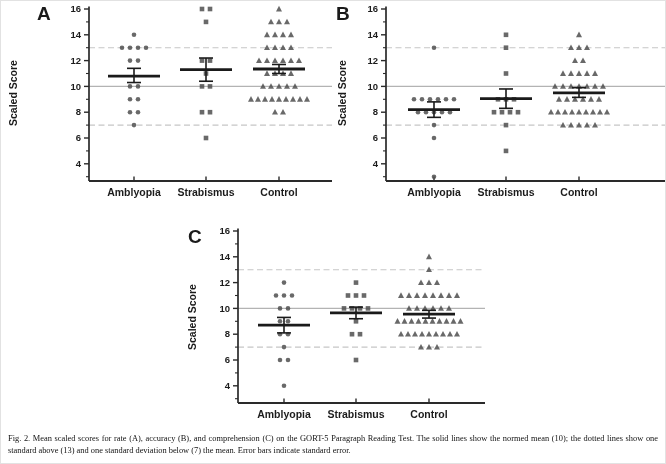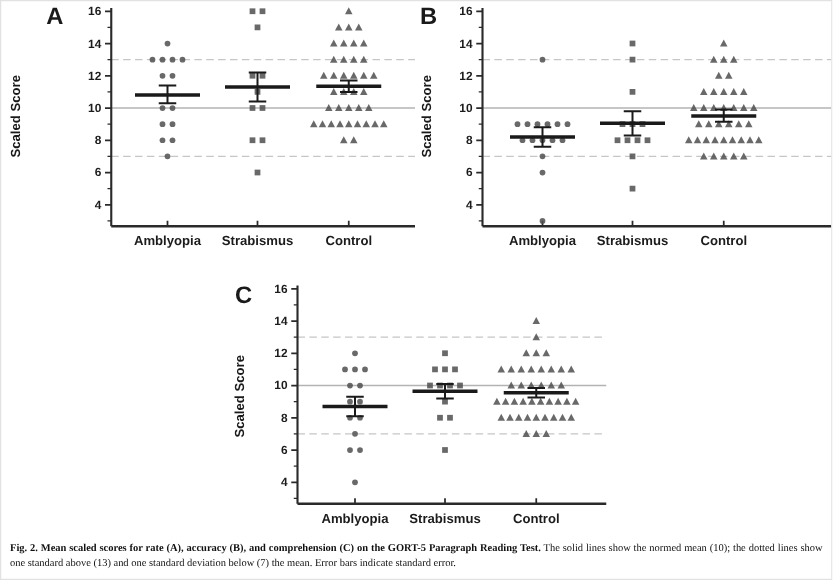--- a/index.html
+++ b/index.html
@@ -17,21 +17,21 @@
   .y-axis-title{
     position:absolute;font-weight:bold;font-size:10.5px;color:#1a1a1a;
     writing-mode:vertical-rl;transform:rotate(180deg);
     height:92px;text-align:center;z-index:3;
   }
   .caption{
     position:absolute;left:7px;right:7px;top:432px;margin:0;
     font-family:"Liberation Serif",serif;font-size:8.4px;line-height:1.45;
     color:#111;text-align:justify;
   }
-  .caption b{font-weight:bold;}
+  .caption b{font-weight:normal;}
 </style>
 </head>
 <body>
 
 <div class="figure">
 
   <div class="panel" id="panel-0" style="left:0;top:0">
     <span class="panel-letter" style="left:36px;top:2px">A</span>
     <span class="y-axis-title" style="left:6px;top:46px">Scaled Score</span>
     <svg width="333" height="214">

